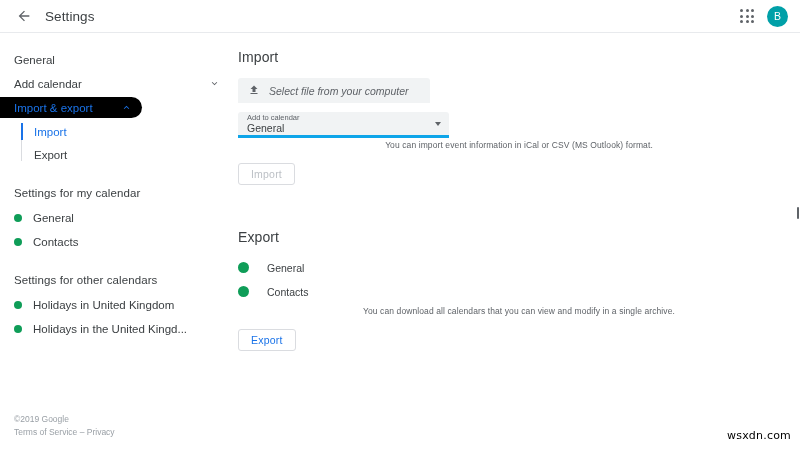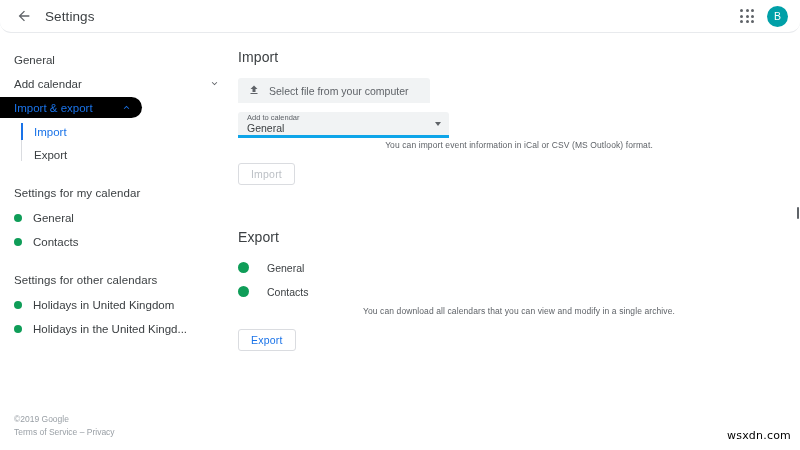--- a/index.html
+++ b/index.html
@@ -8,21 +8,21 @@
     background: #ffffff;
     font-family: "Liberation Sans", sans-serif;
     overflow: hidden;
   }
   .app { position: relative; width: 800px; height: 450px; background: #fff; }
 
   
   .header {
     position: absolute; top: 0; left: 0; width: 800px; height: 33px;
     background: #fff; border-bottom: 1px solid #e8eaed;
-    display: flex; align-items: center; border-radius: 11px;
+    display: flex; align-items: center;
   }
   .back-btn {
     width: 26px; height: 26px; margin-left: 11px;
     display: flex; align-items: center; justify-content: center;
     border-radius: 50%; cursor: pointer;
   }
   .back-btn svg { display: block; }
   .app-title {
     margin-left: 8px; font-size: 13.5px; color: #3c4043;
     letter-spacing: 0.1px;
@@ -105,21 +105,21 @@
     position: absolute; top: 33px; left: 230px; width: 570px; height: 417px;
     padding-top: 16px; padding-left: 8px;
   }
   .sec-title {
     font-size: 14px; color: #3c4043; font-weight: normal;
     margin-bottom: 13px; letter-spacing: 0.1px;
   }
   .file-picker {
     width: 192px; height: 25px; background: #f1f3f4;
     border-radius: 3px 3px 0 0; display: flex; align-items: center;
-    padding-left: 10px; cursor: pointer; margin-bottom: 9px;
+    padding-left: 10px; cursor: pointer; margin-bottom: 9px; font-style: italic;
   }
   .file-picker .label { font-size: 10.5px; color: #5f6368; margin-left: 9px; }
   .select-box {
     width: 211px; height: 26px; background: #f1f3f4;
     border-bottom: 3px solid #0ea5e9; border-radius: 3px 3px 0 0;
     padding: 2px 8px 0 9px; cursor: pointer; position: relative;
     display: flex; flex-direction: column; justify-content: center;
   }
   .select-box .flabel { font-size: 7.5px; color: #5f6368; line-height: 1.2; }
   .select-box .fvalue { font-size: 10.5px; color: #3c4043; line-height: 1.3; }

